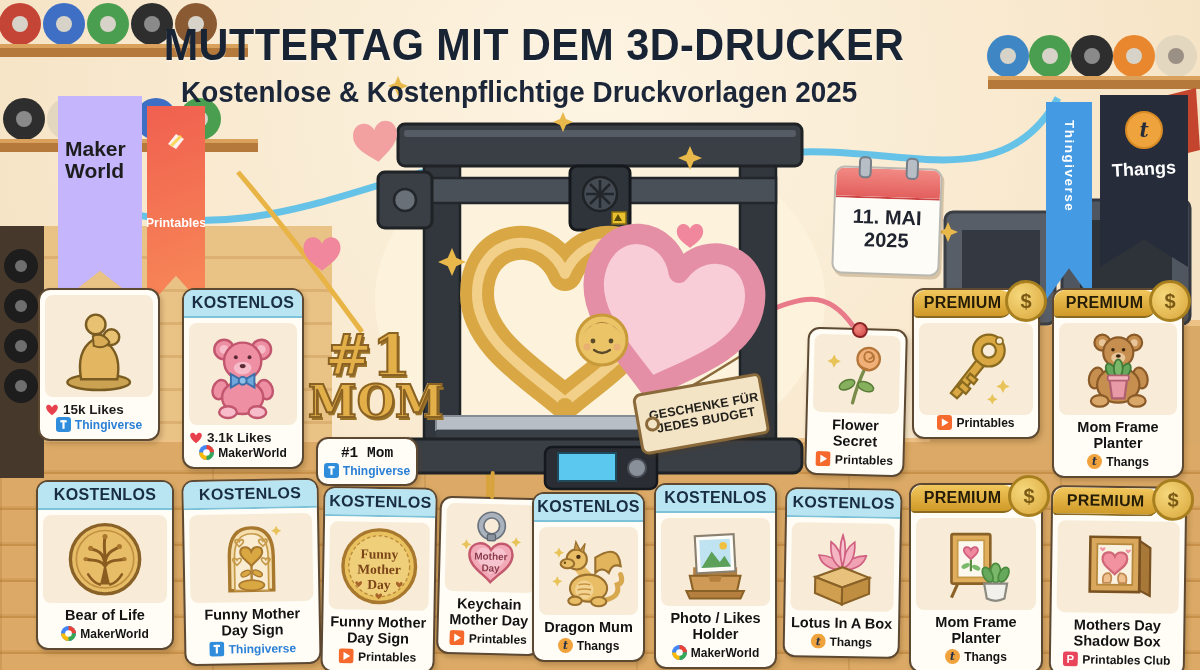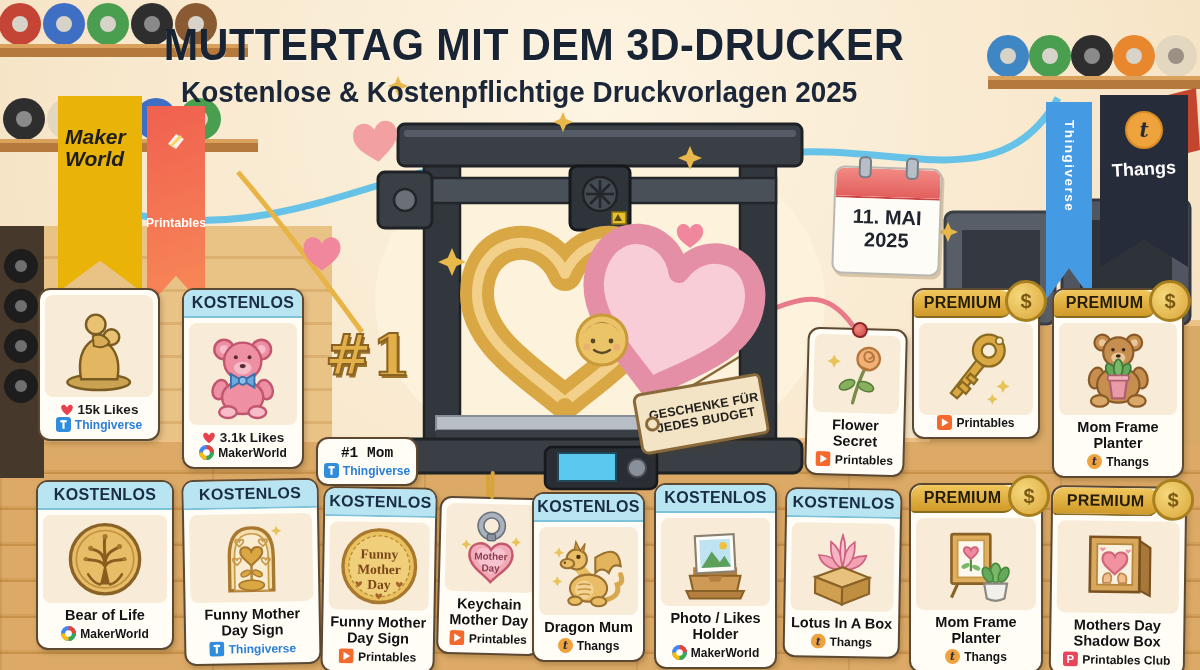--- a/index.html
+++ b/index.html
@@ -21,22 +21,22 @@
   .page-title{left:0;top:20px;width:1068px;text-align:center;z-index:6;
     font-size:44px;font-weight:900;color:#182334;letter-spacing:.5px;
     text-shadow:0 2px 0 rgba(255,255,255,.35);}
   .page-title span{display:inline-block;transform:scaleX(.94);}
   .page-subtitle{left:0;top:76px;width:1039px;text-align:center;z-index:6;
     font-size:29px;font-weight:800;color:#1b2638;}
   .page-subtitle span{display:inline-block;transform:scaleX(.96);}
   
   .banner{z-index:3;clip-path:polygon(0 0,100% 0,100% 100%,50% 84%,0 100%);
     display:flex;flex-direction:column;align-items:center;box-shadow:2px 3px 5px rgba(90,60,20,.25);}
-  .banner-makerworld{left:58px;top:96px;width:84px;height:196px;background:#eab308;
-    font-size:21px;font-weight:800;color:#1d1d1d;line-height:1.05;padding-top:0;font-style:italic;}
+  .banner-makerworld{left:58px;top:96px;width:84px;height:196px;background:#c4b5fd;
+    font-size:21px;font-weight:800;color:#1d1d1d;line-height:1.05;padding-top:12px;}
   .banner-makerworld .blabel{margin-top:30px;text-align:left;width:70px;}
   .banner-printables{left:147px;top:106px;width:58px;height:202px;
     background:linear-gradient(160deg,#f0604f 0%,#f88a58 100%);color:#fff;}
   .banner-printables .bicon{margin-top:22px;}
   .banner-printables .blabel{font-size:12.5px;font-weight:800;margin-top:58px;}
   .banner-thingiverse{left:1046px;top:102px;width:46px;height:198px;background:#459ae4;color:#fff;}
   .banner-thingiverse .blabel{writing-mode:vertical-rl;font-size:13.5px;font-weight:800;
     letter-spacing:1.5px;margin-top:18px;}
   .banner-thangs{left:1100px;top:95px;width:88px;height:172px;background:#262c3a;color:#fff;}
   .banner-thangs .bicon{margin-top:16px;width:34px;height:34px;border-radius:50%;background:#efa33c;
@@ -76,21 +76,21 @@
   .badge{margin:-5px -5px 5px;height:26px;display:flex;align-items:center;justify-content:center;
     font-size:16px;font-weight:900;border-radius:9px 9px 0 0;letter-spacing:.3px;}
   .badge-free{background:#b9e4f1;color:#182c42;border-bottom:2px solid #7dc2d8;}
   .badge-premium{background:linear-gradient(#f2c75c,#cf9a28);color:#241c06;
     border-bottom:2px solid #8a6a1f;margin-right:22px;border-radius:12px 10px 10px 4px;}
   .coin{position:absolute;top:-10px;right:-9px;width:36px;height:36px;border-radius:50%;
     background:radial-gradient(circle at 35% 35%,#f6d87c,#d9a63a);border:3px solid #a87f1f;
     display:flex;align-items:center;justify-content:center;font-size:20px;font-weight:900;color:#7a5a14;z-index:2;}
   .art{background:#f8ecd8;border-radius:8px;height:88px;display:flex;align-items:center;justify-content:center;overflow:hidden;}
   .art svg{width:92%;height:96%;}
-  .likes{display:flex;align-items:center;justify-content:center;gap:4px;margin-top:5px;
+  .likes{display:flex;align-items:center;gap:4px;margin-top:5px;
     font-size:13.5px;font-weight:800;color:#1c1c1c;}
   .like-heart{width:14px;height:14px;}
   .card-title{font-size:14.5px;font-weight:800;color:#131313;line-height:1.12;margin:4px 0 3px;}
   .plat{display:flex;align-items:center;justify-content:center;gap:4px;}
   .plat-ic{width:15px;height:15px;flex:0 0 auto;}
   .plat-name{font-size:12px;font-weight:800;color:#141414;}
   .plat-name.blue{color:#2a7fd6;}
   .pin-red{position:absolute;top:-8px;left:50%;margin-left:-6px;width:12px;height:12px;border-radius:50%;
     background:radial-gradient(circle at 35% 35%,#f08a80,#d04343);border:2px solid #8a2424;z-index:2;}
   .hang-string{position:absolute;top:-28px;left:50%;margin-left:-2px;width:4px;height:28px;
@@ -275,20 +275,21 @@
   <span class="cal-ring r2"></span>
   <div class="cal-head"></div>
   <div class="cal-body">
     <div>11. MAI</div>
     <div>2025</div>
   </div>
 </div>
 
 <div class="abs mom-sign">
   <div class="mom-line1">#1</div>
+  <div class="mom-line2">MOM</div>
 </div>
 
 <div class="abs gift-tag">
   <span class="gift-hole"></span>
   <div class="gift-line">GESCHENKE FÜR</div>
   <div class="gift-line">JEDES BUDGET</div>
 </div>
 
 <div class="slots">
   <div class="card-slot" id="slot-0" style="left:38px;  top:288px; width:122px;">

